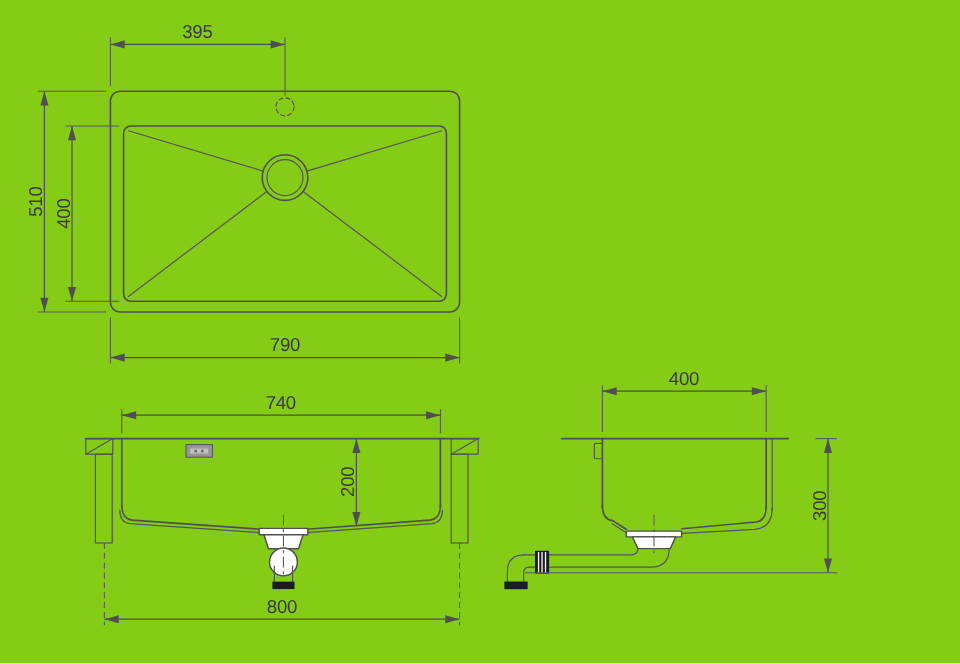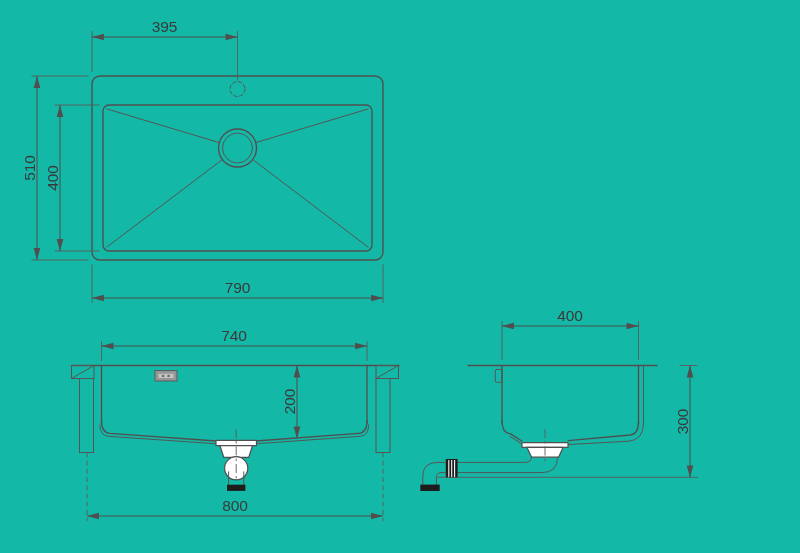--- a/index.html
+++ b/index.html
@@ -1,16 +1,16 @@
 <!DOCTYPE html>
 <html><head>
 <meta charset="utf-8">
 <style>
   html,body{margin:0;padding:0;background:#ffffff;}
-  .canvas{position:relative;width:800px;height:553px;background:#14b8a6;overflow:hidden;}
+  .canvas{position:relative;width:800px;height:553px;background:#84cc16;overflow:hidden;}
   svg{display:block;}
   text{font-family:"Liberation Sans","DejaVu Sans",sans-serif;font-size:15.5px;fill:#3a3a3a;letter-spacing:-0.2px;}
   .obj{stroke:#4f4f4f;stroke-width:1.35;fill:none;stroke-linecap:round;stroke-linejoin:round;}
   .thin{stroke:#555555;stroke-width:1;fill:none;stroke-linecap:round;}
   .dl{stroke:#4f4f4f;stroke-width:1;fill:none;marker-start:url(#arr);marker-end:url(#arr);}
   .ext{stroke:#5a5a5a;stroke-width:0.9;fill:none;}
   .dash{stroke-dasharray:5 3.2;}
   .cl{stroke:#5a5a5a;stroke-width:0.9;stroke-dasharray:9 3 2.5 3;fill:none;}
   .whitefill{fill:#ffffff;stroke:#4f4f4f;stroke-width:1.2;stroke-linejoin:round;}
 </style>

